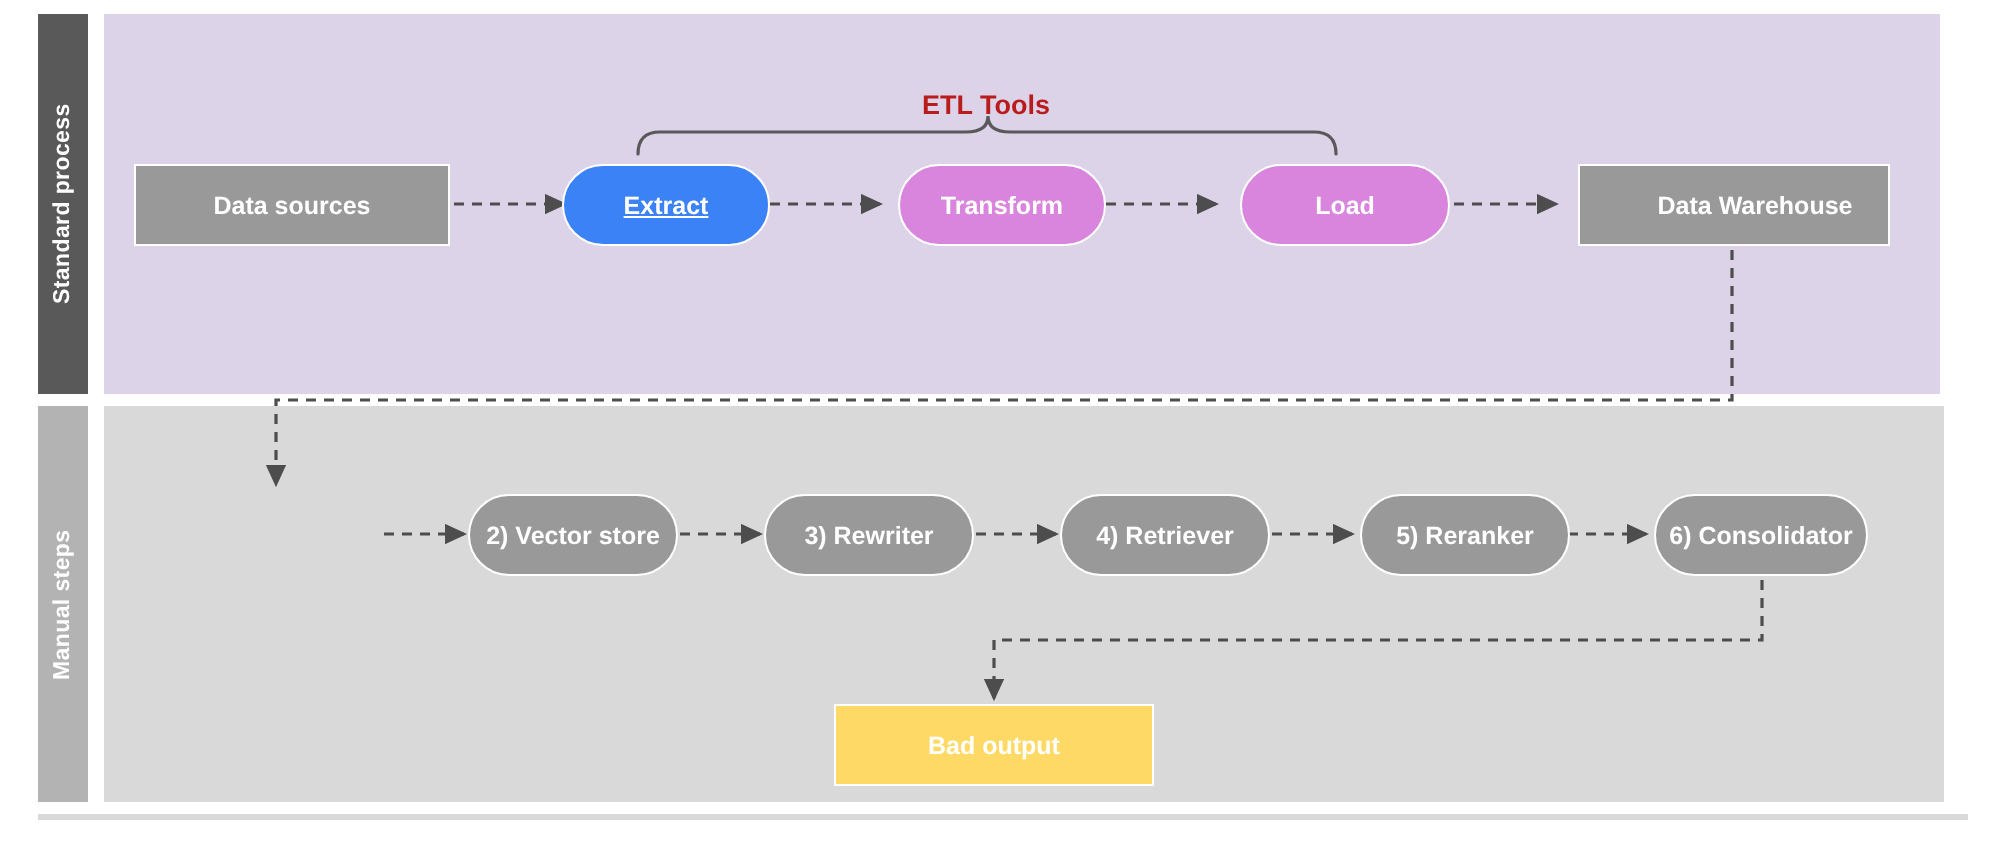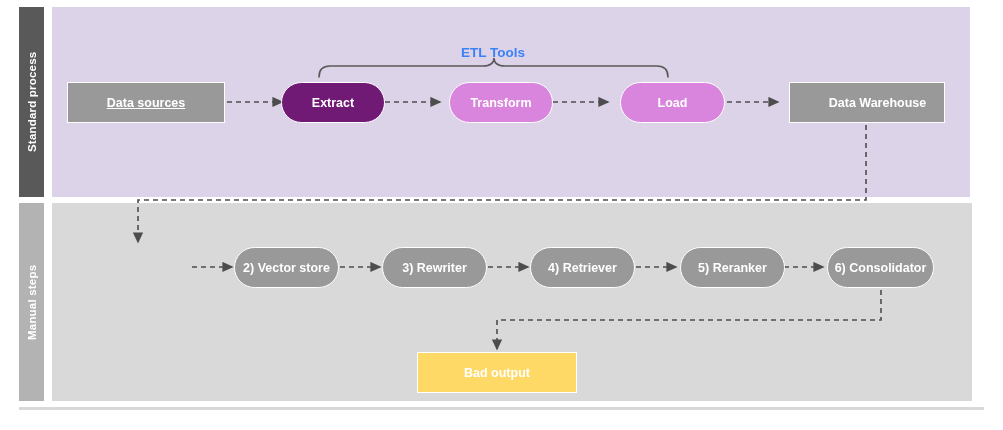--- a/index.html
+++ b/index.html
@@ -47,21 +47,21 @@
     color: #ffffff;
     font-weight: bold;
     font-size: 12.5px;
     line-height: 14px;
     border: 1.5px solid #ffffff;
   }
   .node.rect { border-radius: 0; }
   .node.pill { border-radius: 22px; }
   .brace-label {
     position: absolute;
-    color: #3b82f6;
+    color: #b91c1c;
     font-size: 13.5px;
     font-weight: bold;
     text-align: center;
     white-space: nowrap;
   }
   svg.edges {
     position: absolute;
     left: 0; top: 0;
     width: 1003px;
     height: 430px;
@@ -114,25 +114,25 @@
       <path d="M881,290 L881,320 L497,320 L497,349" marker-end="url(#arrow)"></path>
     </g>
 
     <path d="M319,77 Q319,66 330,66 L483,66 Q494,66 494,58 Q494,66 505,66 L657,66 Q668,66 668,77" stroke="#595959" stroke-width="1.6" fill="none" stroke-linecap="round"></path>
   </svg>
 
   <div class="brace-label" style="left:393px; top:45px; width:200px;">
     <span>ETL Tools</span>
   </div>
 
-  <div class="node rect" style="left:67px; top:82px; width:158px; height:41px; background:#999999;text-decoration:underline;">
+  <div class="node rect" style="left:67px; top:82px; width:158px; height:41px; background:#999999;">
     <span>Data sources</span>
   </div>
 
-  <div class="node pill" style="left:281px; top:82px; width:104px; height:41px; background:#701a75;">
+  <div class="node pill" style="left:281px; top:82px; width:104px; height:41px; background:#3b82f6;text-decoration:underline;">
     <span>Extract</span>
   </div>
 
   <div class="node pill" style="left:449px; top:82px; width:104px; height:41px; background:#d984dd;">
     <span>Transform</span>
   </div>
 
   <div class="node pill" style="left:620px; top:82px; width:105px; height:41px; background:#d984dd;">
     <span>Load</span>
   </div>

